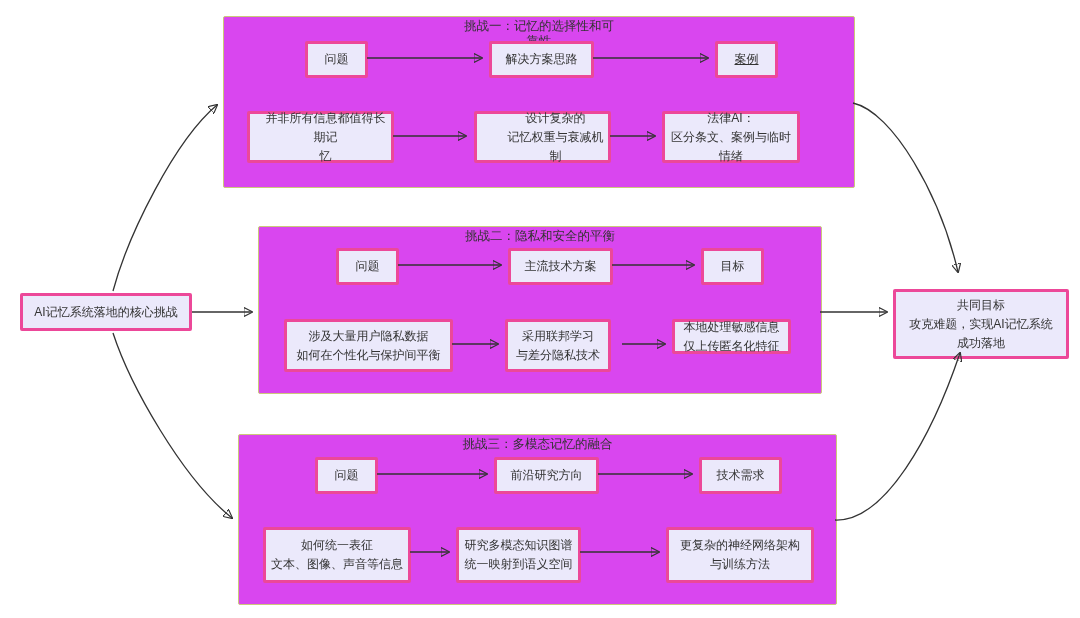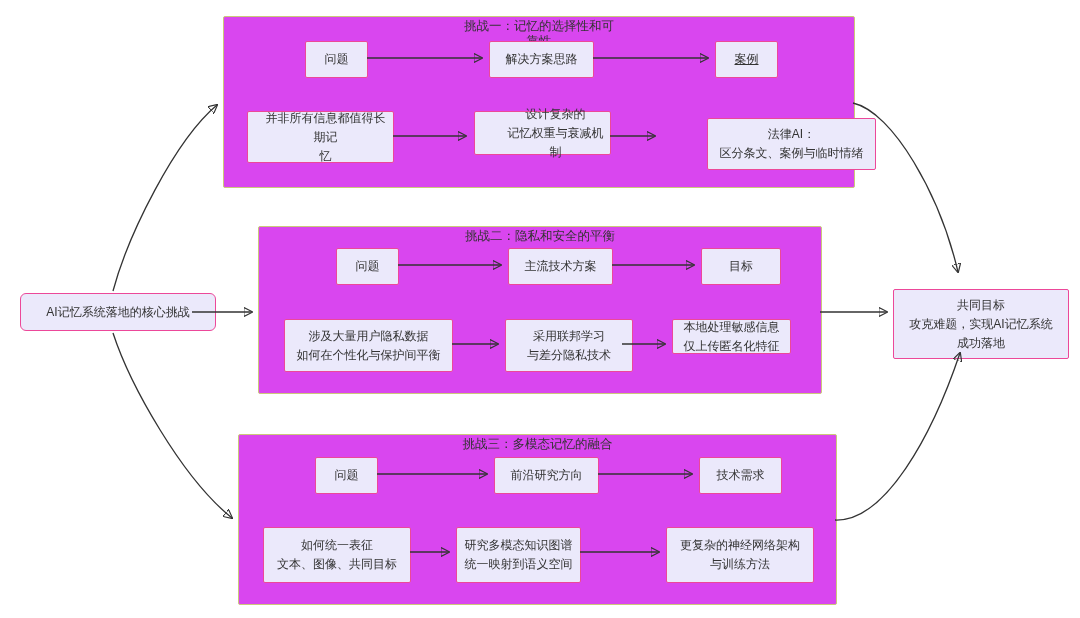--- a/index.html
+++ b/index.html
@@ -3,72 +3,72 @@
 <meta charset="utf-8">
 <style>
   html,body{margin:0;padding:0;background:#ffffff;}
   body{font-family:"Liberation Sans","DejaVu Sans",sans-serif;color:#333;}
   .canvas{position:relative;width:1080px;height:618px;background:#ffffff;overflow:hidden;}
 
   .group{position:absolute;background:#d946ef;border:1px solid #cbc87a;border-radius:2px;}
   .group-title{position:absolute;left:0;right:0;top:2px;text-align:center;
                font-size:12.5px;line-height:15px;white-space:pre-line;z-index:1;color:#333;}
 
-  .node{position:absolute;background:#ebe9fb;border:1px solid #ec4899;border-radius:2px;
+  .node{position:absolute;background:#ebe9fb;border:3px solid #ec4899;border-radius:2px;
         display:flex;align-items:center;justify-content:center;text-align:center;
         font-size:12px;line-height:19px;white-space:pre-line;color:#333;z-index:2;padding:0 2px;box-sizing:border-box;}
 
   .edges{position:absolute;left:0;top:0;z-index:3;pointer-events:none;}
   .edges path, .edges line{fill:none;stroke:#333;stroke-width:1.3px;}
 </style>
 </head>
 <body>
 
 <div class="canvas">
 
-  <div class="node" style="left:20px;top:293px;width:196px;height:38px;border-radius:6px;">AI记忆系统落地的核心挑战</div>
+  <div class="node" style="left:20px;top:293px;width:172px;height:38px;">AI记忆系统落地的核心挑战</div>
 
   <div class="node" style="left:893px;top:277px;width:176px;height:70px;margin-top:12px;">共同目标
 攻克难题，实现AI记忆系统
 成功落地</div>
 
   <div class="group" style="left:223px;top:16px;width:630px;height:170px;">
     <div class="group-title">挑战一：记忆的选择性和可
 靠性</div>
     <div class="node" style="left:81px;top:24px;width:63px;height:37px;">问题</div>
     <div class="node" style="left:265px;top:24px;width:105px;height:37px;">解决方案思路</div>
     <div class="node" style="left:491px;top:24px;width:63px;height:37px;text-decoration:underline;">案例</div>
     <div class="node" style="left:23px;top:94px;width:147px;height:52px;padding-left:12px;">并非所有信息都值得长期记
 忆</div>
-    <div class="node" style="left:250px;top:94px;width:137px;height:44px;padding-left:28px;">设计复杂的
+    <div class="node" style="left:250px;top:94px;width:137px;height:52px;padding-left:28px;">设计复杂的
 记忆权重与衰减机制</div>
-    <div class="node" style="left:438px;top:101px;width:169px;height:52px;margin-left:45px;">法律AI：
+    <div class="node" style="left:438px;top:94px;width:138px;height:52px;">法律AI：
 区分条文、案例与临时情绪</div>
   </div>
 
   <div class="group" style="left:258px;top:226px;width:562px;height:166px;">
     <div class="group-title">挑战二：隐私和安全的平衡</div>
     <div class="node" style="left:77px;top:21px;width:63px;height:37px;">问题</div>
     <div class="node" style="left:249px;top:21px;width:105px;height:37px;">主流技术方案</div>
-    <div class="node" style="left:442px;top:21px;width:80px;height:37px;">目标</div>
+    <div class="node" style="left:442px;top:21px;width:63px;height:37px;">目标</div>
     <div class="node" style="left:25px;top:92px;width:169px;height:53px;">涉及大量用户隐私数据
 如何在个性化与保护间平衡</div>
-    <div class="node" style="left:246px;top:92px;width:128px;height:53px;">采用联邦学习
+    <div class="node" style="left:246px;top:92px;width:106px;height:53px;">采用联邦学习
 与差分隐私技术</div>
     <div class="node" style="left:413px;top:92px;width:119px;height:35px;">本地处理敏感信息
 仅上传匿名化特征</div>
   </div>
 
   <div class="group" style="left:238px;top:434px;width:597px;height:169px;">
     <div class="group-title">挑战三：多模态记忆的融合</div>
     <div class="node" style="left:76px;top:22px;width:63px;height:37px;">问题</div>
     <div class="node" style="left:255px;top:22px;width:105px;height:37px;">前沿研究方向</div>
     <div class="node" style="left:460px;top:22px;width:83px;height:37px;">技术需求</div>
     <div class="node" style="left:24px;top:92px;width:148px;height:56px;">如何统一表征
-文本、图像、共同目标</div>
+文本、图像、声音等信息</div>
     <div class="node" style="left:217px;top:92px;width:125px;height:56px;">研究多模态知识图谱
 统一映射到语义空间</div>
     <div class="node" style="left:427px;top:92px;width:148px;height:56px;">更复杂的神经网络架构
 与训练方法</div>
   </div>
 
   <svg class="edges" width="1080" height="618" viewBox="0 0 1080 618">
     <defs>
       <marker id="ah" viewBox="0 0 10 10" refX="9" refY="5" markerWidth="7" markerHeight="7" orient="auto-start-reverse">
         <path d="M0,0 L10,5 L0,10 z" fill="#333" stroke="none"></path>

